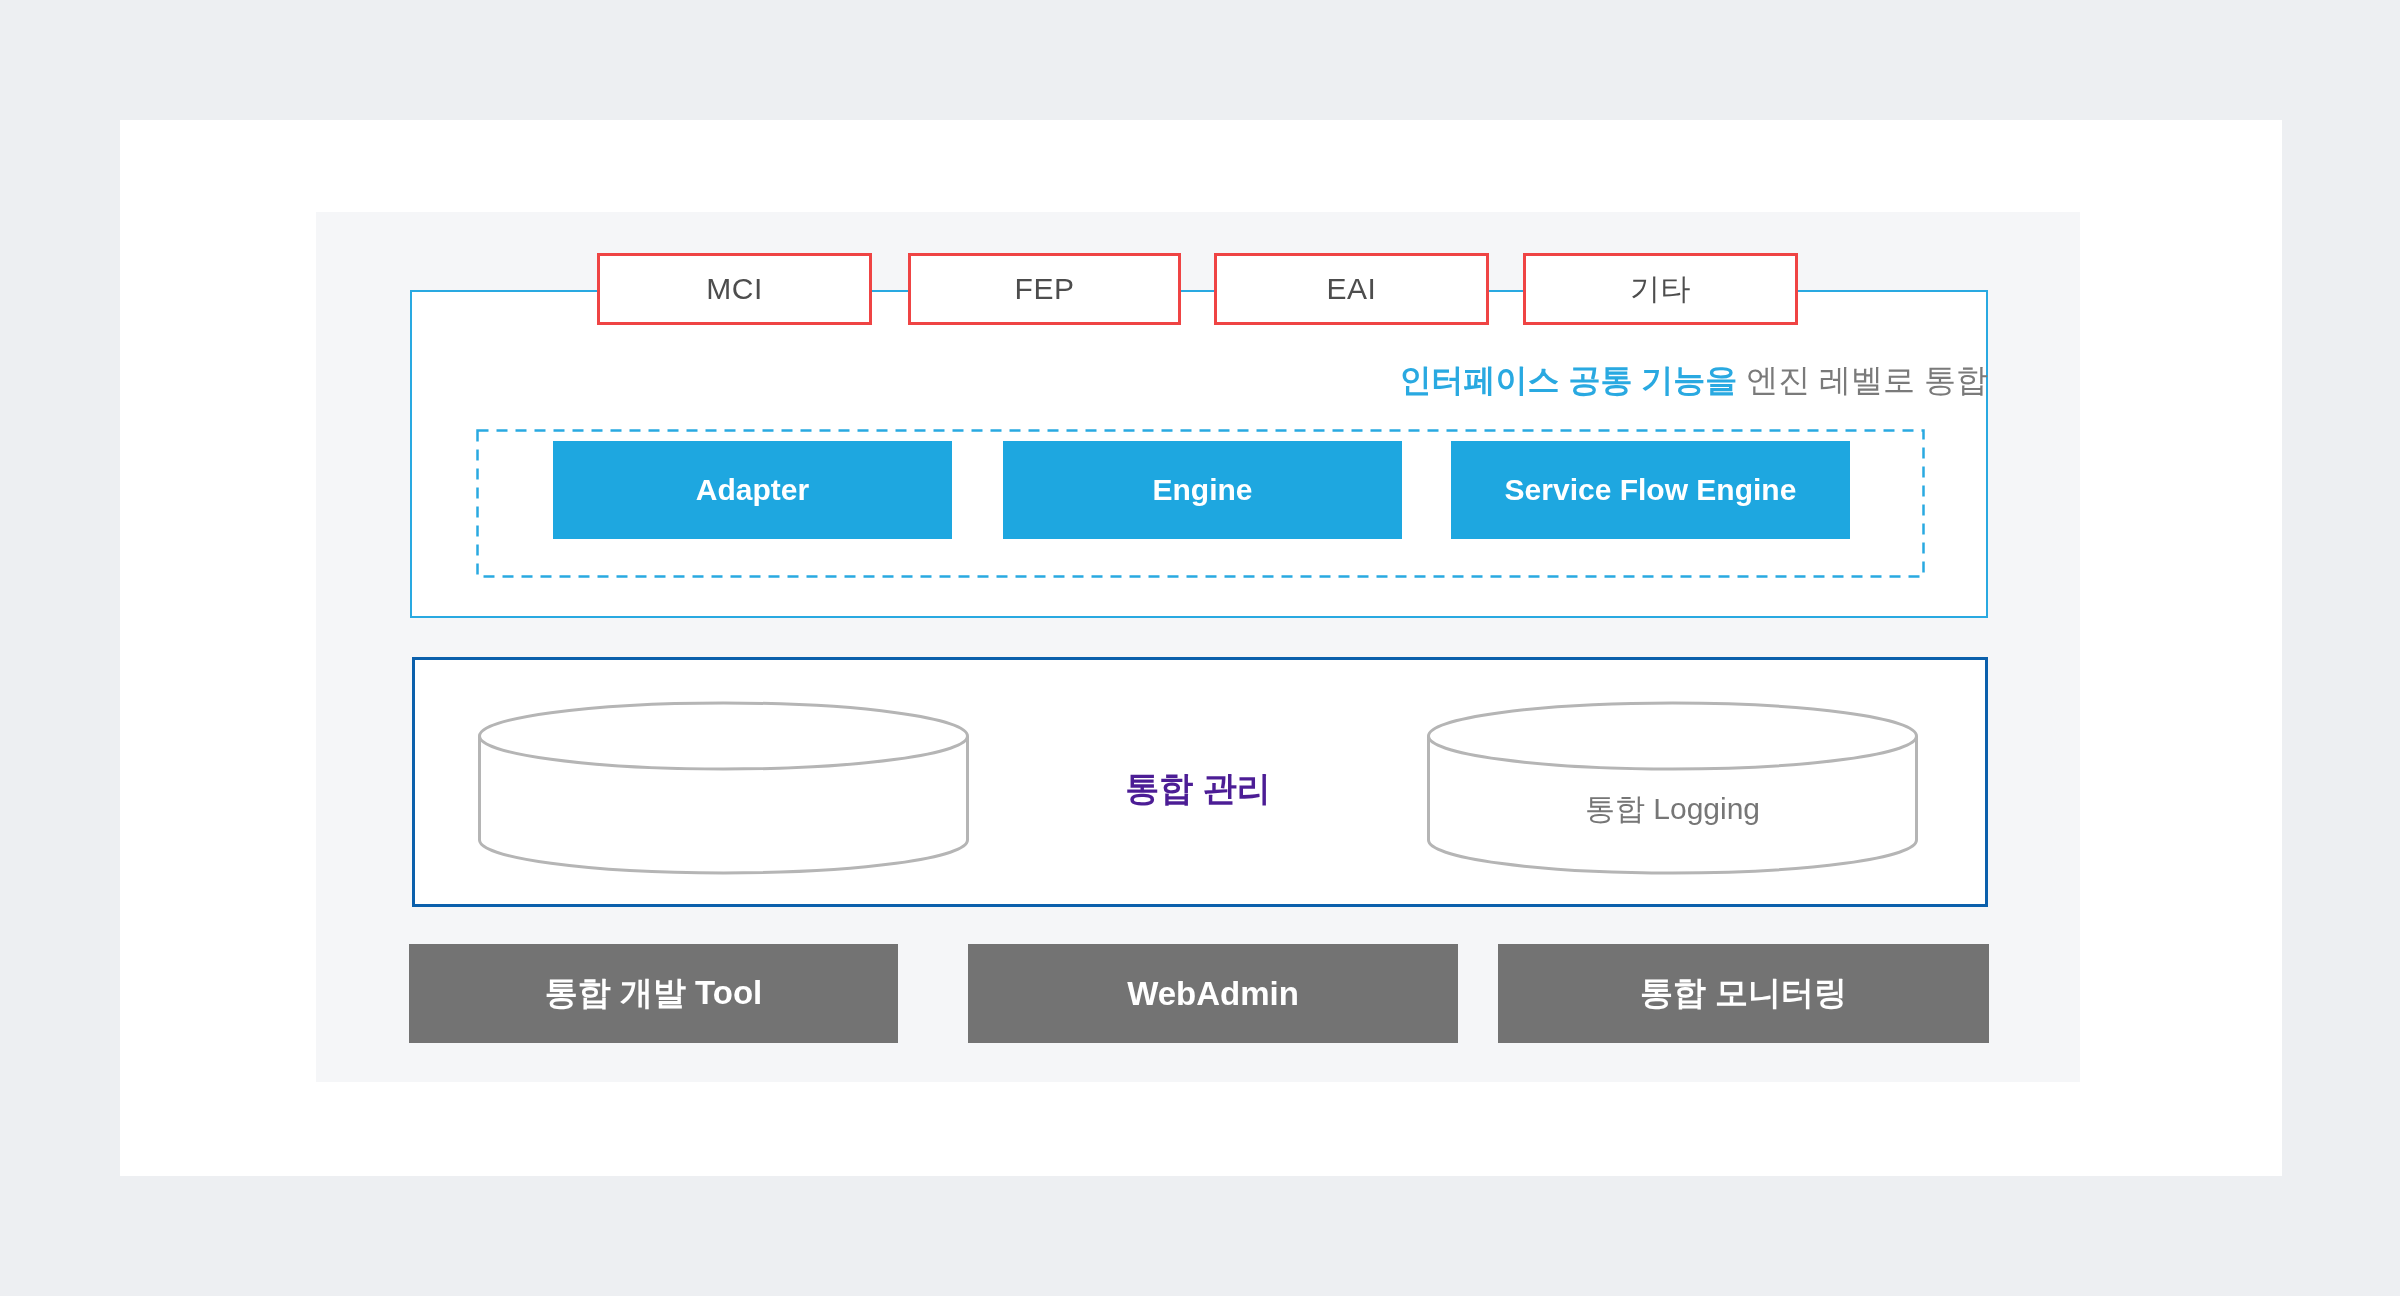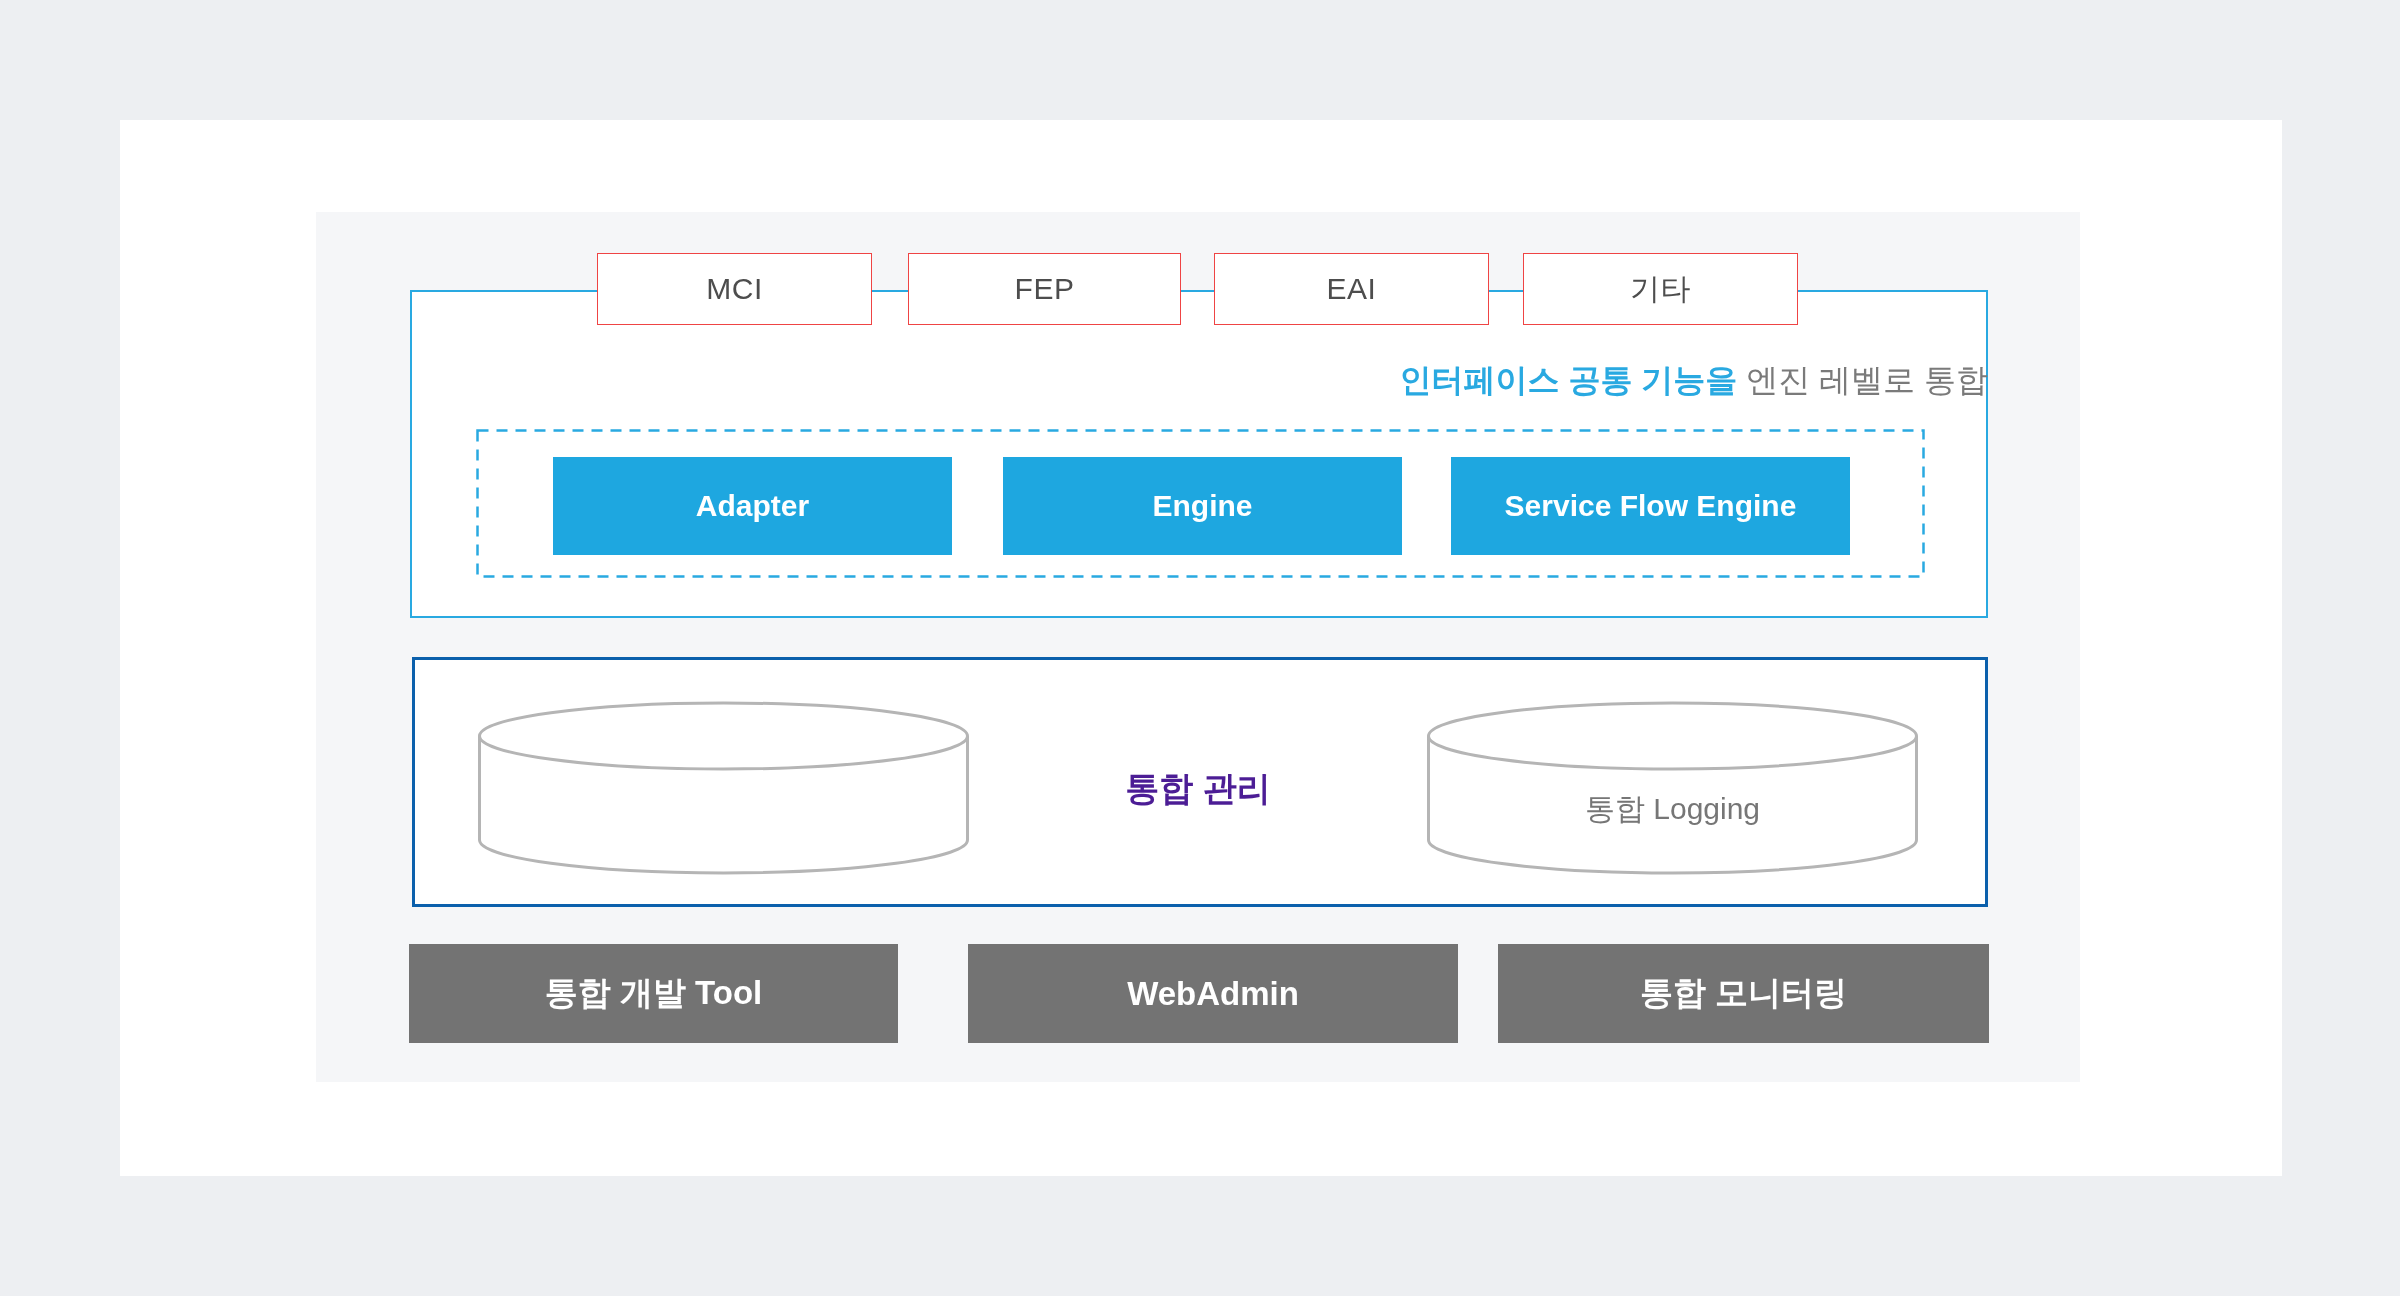--- a/index.html
+++ b/index.html
@@ -22,37 +22,37 @@
 
   
   .engine-box {
     position:absolute; left:410px; top:290px; width:1578px; height:328px;
     background:#ffffff; border:2px solid #29a9e1;
   }
 
   
   .sys-box {
     position:absolute; top:253px; height:72px;
-    background:#ffffff; border:1px solid #ef4444;
+    background:#ffffff; border:3px solid #ef4444;
     display:flex; align-items:center; justify-content:center;
     font-size:30px; font-weight:500; color:#4d4d4d; letter-spacing:0.5px;
     z-index:3;
   }
 
   .headline {
     position:absolute; left:410px; top:352px; width:1578px; height:56px;
     line-height:56px; text-align:right; font-size:32px; z-index:2;
   }
   .headline .hl { color:#29a9e1; font-weight:bold; }
   .headline .rest { color:#7a7a7a; font-weight:normal; }
 
   .dashed-rect { position:absolute; left:476px; top:429px; width:1449px; height:149px; z-index:2; }
 
   .module {
-    position:absolute; top:457px; height:98px;
+    position:absolute; top:441px; height:98px;
     background:#1ea7e0; color:#ffffff;
     display:flex; align-items:center; justify-content:center;
     font-size:30px; font-weight:bold; z-index:3;
   }
 
   
   .mgmt-box {
     position:absolute; left:412px; top:657px; width:1576px; height:250px;
     background:#ffffff; border:3px solid #0b60ac;
   }

